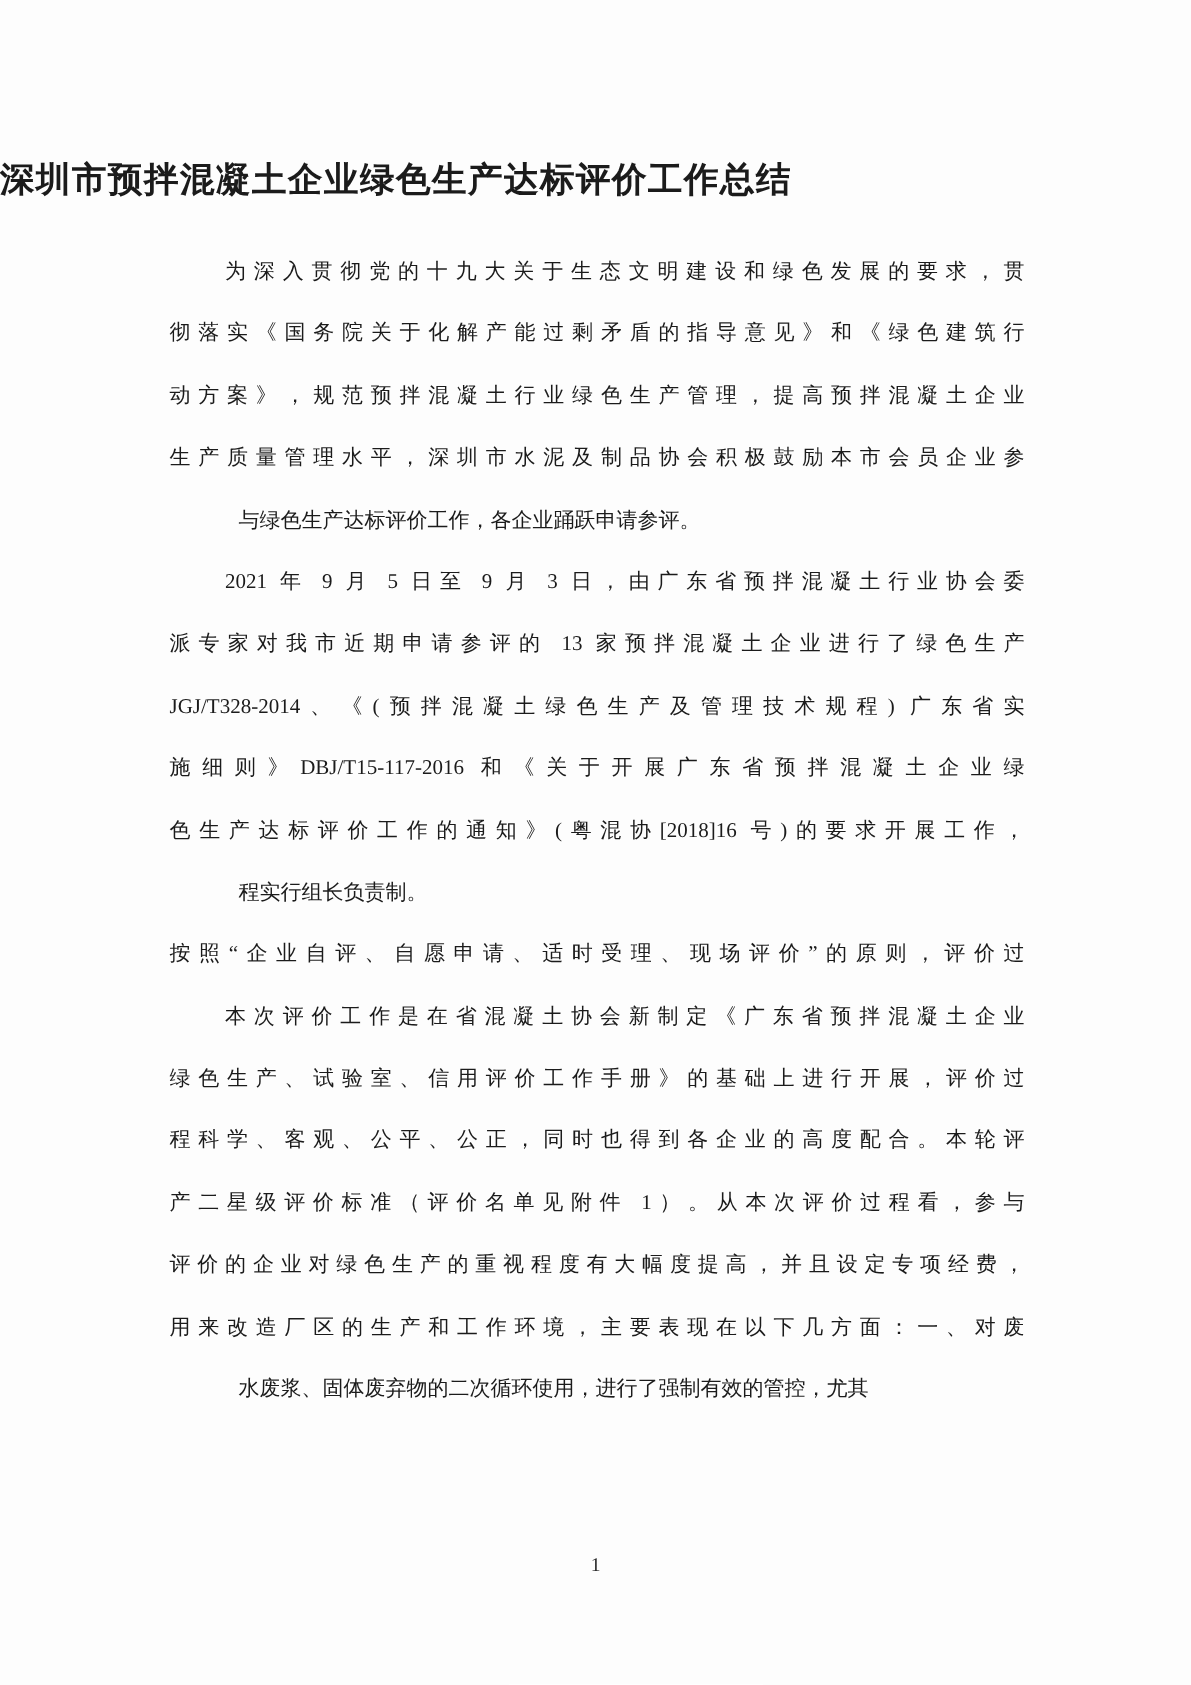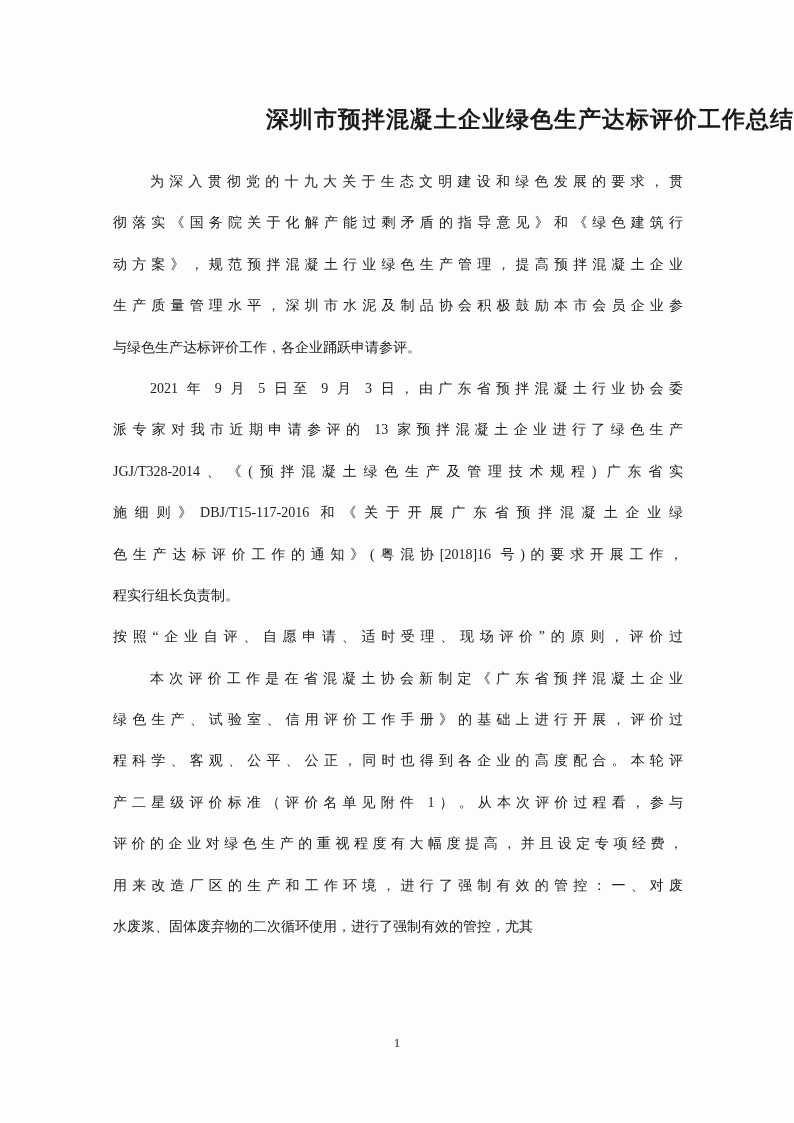--- a/index.html
+++ b/index.html
@@ -15,21 +15,21 @@
     color: #1b1b1b;
     font-family: "Liberation Serif", "DejaVu Serif", serif;
     overflow: hidden;
   }
   .doc-title {
     position: absolute;
     top: 103px;
     left: 0;
     right: 0;
     margin: 0;
-    text-align: right;
+    text-align: left;
     font-size: 23px;
     font-weight: 700;
     line-height: 34px;
     letter-spacing: 1px;
   }
   .doc-body {
     position: absolute;
     top: 161px;
     left: 113px;
     width: 570px;
@@ -46,20 +46,21 @@
     text-align-last: justify;
     white-space: normal;
     overflow: visible;
   }
   .line.first {
     text-indent: 37px;
   }
   .line.final {
     text-align: left;
     text-align-last: left;
+    margin-left: 46px;
   }
   .page-footer {
     position: absolute;
     top: 1035px;
     left: 0;
     right: 0;
     text-align: center;
     font-size: 13px;
     color: #2a2a2a;
   }
@@ -86,19 +87,19 @@
         <div class="line">色生产达标评价工作的通知》(粤混协[2018]16 号)的要求开展工作，</div>
         <div class="line final">程实行组长负责制。</div>
         <div class="line">按照“企业自评、自愿申请、适时受理、现场评价”的原则，评价过</div>
       </div>
       <div class="paragraph">
         <div class="line first">本次评价工作是在省混凝土协会新制定《广东省预拌混凝土企业</div>
         <div class="line">绿色生产、试验室、信用评价工作手册》的基础上进行开展，评价过</div>
         <div class="line">程科学、客观、公平、公正，同时也得到各企业的高度配合。本轮评</div>
         <div class="line">产二星级评价标准（评价名单见附件 1）。从本次评价过程看，参与</div>
         <div class="line">评价的企业对绿色生产的重视程度有大幅度提高，并且设定专项经费，</div>
-        <div class="line">用来改造厂区的生产和工作环境，进行了强制有效的管控：一、对废</div>
+        <div class="line">用来改造厂区的生产和工作环境，主要表现在以下几方面：一、对废</div>
         <div class="line final">水废浆、固体废弃物的二次循环使用，进行了强制有效的管控，尤其</div>
       </div>
     </div>
 
   <div class="page-footer">1</div>
 </div>
 
 </body></html>

